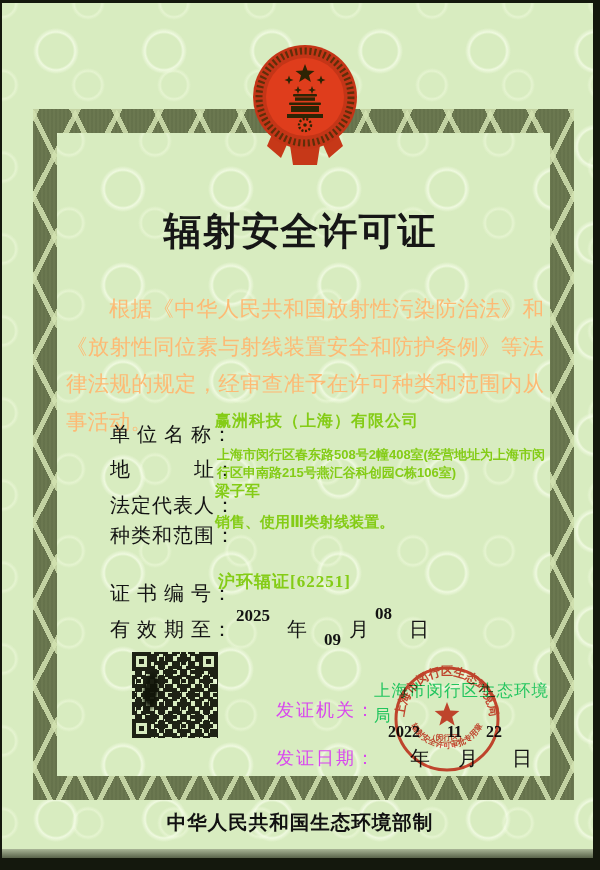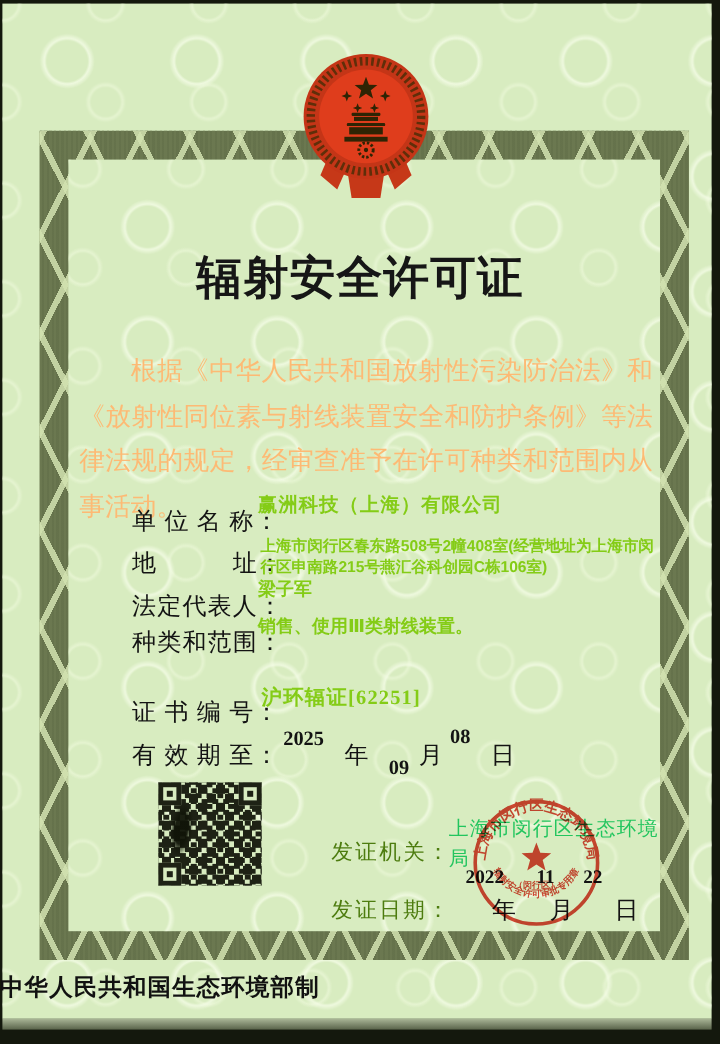--- a/index.html
+++ b/index.html
@@ -50,28 +50,28 @@
       repeating-conic-gradient(#1e2215 0% 25%, rgba(0,0,0,0) 25% 50%),
       repeating-conic-gradient(rgba(0,0,0,0) 0% 25%, #1e2215 25% 50%);
     background-size:9px 9px, 15px 15px;background-position:0 0, 3px 2px;}
   .finder{position:absolute;width:19px;height:19px;border:4px solid #1e2215;background:#d8ecc0;box-sizing:border-box;}
   .finder i{position:absolute;left:3px;top:3px;width:5px;height:5px;background:#1e2215;}
   .f-tl{left:0;top:0;} .f-tr{right:0;top:0;} .f-bl{left:0;bottom:0;}
   .smudge{position:absolute;left:6px;top:8px;width:26px;height:62px;
     background:radial-gradient(ellipse 13px 31px at center, rgba(16,20,8,0.95) 40%, rgba(16,20,8,0) 75%);
     transform:rotate(8deg);}
   
-  .iss-lbl{position:absolute;font-size:18px;color:#4d7c0f;letter-spacing:2px;}
+  .iss-lbl{position:absolute;font-size:18px;color:#d946ef;letter-spacing:2px;}
   .iss-val{position:absolute;font-size:16.5px;font-weight:400;color:#22c55e;letter-spacing:1px;}
   .iss-num{position:absolute;font-size:16px;font-weight:600;color:#131313;}
   .iss-unit{position:absolute;font-size:20px;color:#131313;}
   
   .seal{position:absolute;left:392px;top:664px;width:110px;height:110px;
     mix-blend-mode:multiply;opacity:0.88;}
-  .footer{position:absolute;left:0;right:0;top:809px;text-align:left;
+  .footer{position:absolute;left:0;right:0;top:809px;text-align:center;
     font-family:"Liberation Sans","DejaVu Sans",sans-serif;font-size:19.5px;font-weight:700;
     color:#111;letter-spacing:1px;}
 </style>
 </head>
 <body>
 
 <div class="page">
   <div class="paper"></div>
   <div class="band"></div>
   <div class="inner"></div>

